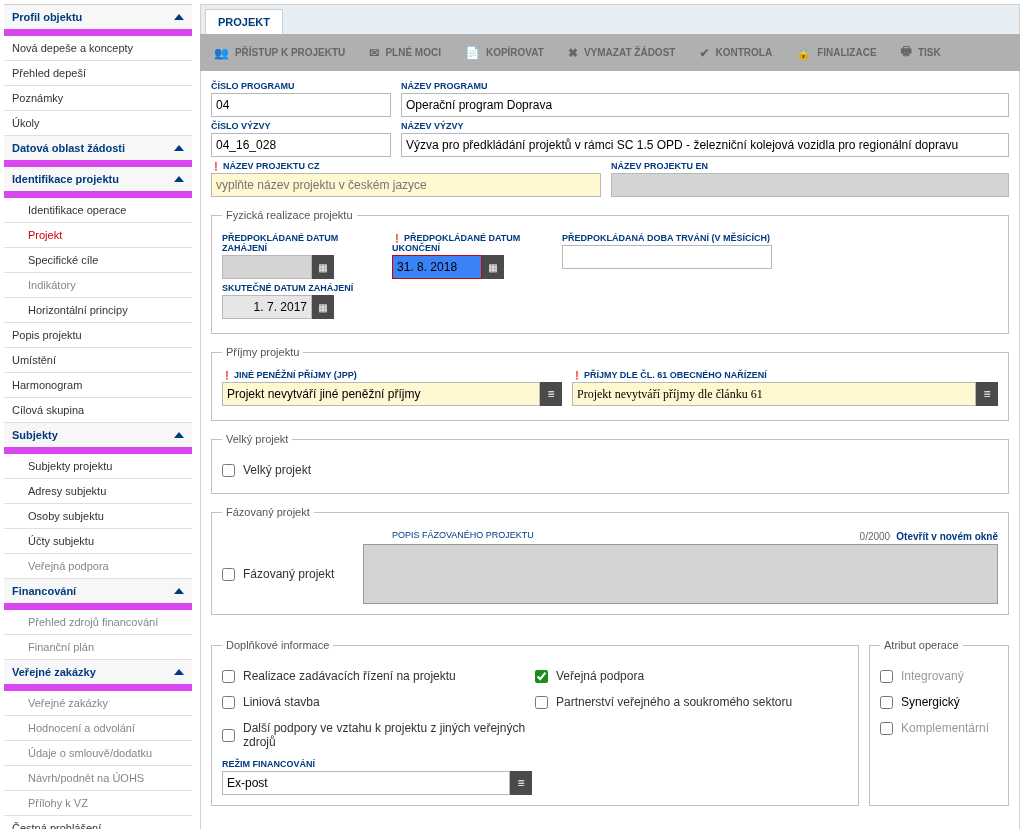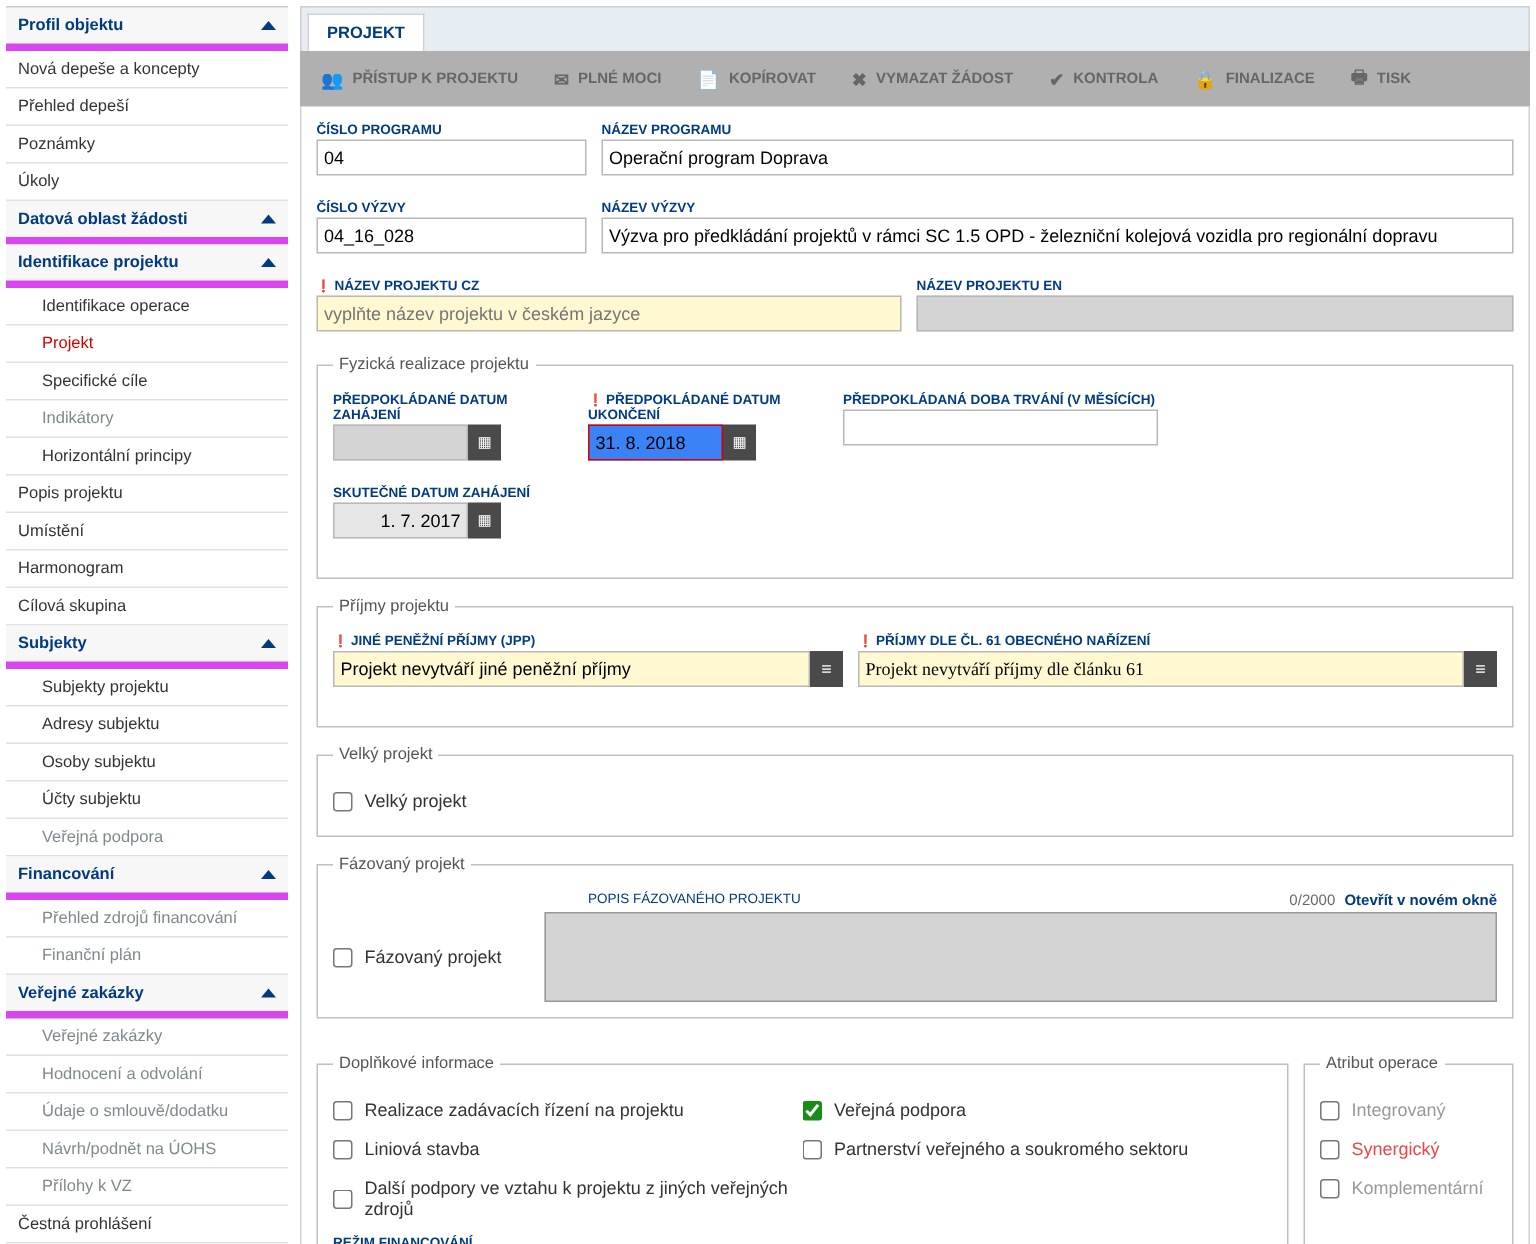--- a/index.html
+++ b/index.html
@@ -1,33 +1,33 @@
 <!DOCTYPE html>
 <html><head>
   <meta charset="utf-8">
   <style>
     * { box-sizing: border-box; }
     body { margin: 0; font-family: Arial, sans-serif; font-size: 11px; background: #fff; color: #333; }
     .layout { display: flex; width: 1024px; }
     .sidebar { width: 200px; padding: 4px 8px 4px 4px; background: #fff; }
-    .sb-group-hdr { display:flex; justify-content:space-between; align-items:center; padding:6px 8px; font-weight:bold; color:#003a80; border-bottom:5px solid #d946ef; background:#f7f7f7; cursor:pointer; }
+    .sb-group-hdr { display:flex; justify-content:space-between; align-items:center; padding:6px 8px; font-weight:bold; color:#003a80; border-bottom:7px solid #d946ef; background:#f7f7f7; cursor:pointer; }
     .sb-group-hdr:first-child { border-top:1px solid #ccc; }
     .sb-item { padding:6px 8px; border-bottom:1px solid #e0e0e0; color:#333; cursor:pointer; }
     .sb-sub { padding-left:24px; }
     .sb-item.active { color:#d40000; }
     .sb-item.disabled { color:#7f898d; }
     .chev { width:0;height:0;border-left:5px solid transparent;border-right:5px solid transparent;border-bottom:6px solid #003a80; display:inline-block; }
     .main { flex:1; padding:4px 4px 4px 0; width: 820px; }
     .tabbar { background: #e6edf3; padding:4px 4px 0 4px; border:1px solid #d0d0d0; border-bottom:none; }
     .tab { display:inline-block; background:#fff; padding:6px 12px; color:#003a80; font-weight:bold; border:1px solid #d0d0d0; border-bottom:none; }
     .toolbar { display:flex; gap:4px; padding:4px; background:#b0b0b0; }
     .tbtn { display:flex; align-items:center; gap:6px; padding:4px 10px; color:#666; font-weight:bold; font-size:10px; cursor:pointer; }
     .tbtn .icon { font-size:12px; color:#666; }
     .form-area { padding:10px; border:1px solid #d0d0d0; border-top:none; }
-    .row { display:flex; gap:10px; margin-bottom:16px; }
+    .row { display:flex; gap:10px; margin-bottom:4px; }
     .fld { display:flex; flex-direction:column; }
     .lbl { font-size:9px; color:#003a80; font-weight:bold; text-transform:uppercase; margin-bottom:2px; }
     .lbl.req::before { content:"❗"; color:#003a80; margin-right:2px; font-size:8px; }
     .inp { border:1px solid #b8b8b8; padding:4px; font-size:12px; height:24px; background:#fff; width:100%; }
     .inp.yellow { background:#fff8d0; }
     .inp.yellow-red { background:#3b82f6; border-color:#d40000 !important; }
     .inp.grey { background:#e6e6e6;text-align:right; }
     .inp.greyfield { background:#d4d4d4; }
     .cal-btn { width:22px; height:24px; background:#4a4a4a; color:#fff; display:inline-flex; align-items:center; justify-content:center; cursor:pointer; font-size:10px; }
     .list-btn { width:22px; height:24px; background:#4a4a4a; color:#fff; display:inline-flex; align-items:center; justify-content:center; cursor:pointer; font-size:12px; }
@@ -287,21 +287,21 @@
             </div>
         </fieldset>
         <fieldset style="width:140px">
           <legend>Atribut operace</legend>
           <div class="chk-row">
               <input type="checkbox" style="">
               <span class="chk-label" style="color:#999">Integrovaný</span>
             </div>
           <div class="chk-row">
               <input type="checkbox" style="">
-              <span class="chk-label" style="color:#ef4444">Synergický</span>
+              <span class="chk-label" style="color:#000000">Synergický</span>
             </div>
           <div class="chk-row">
               <input type="checkbox" style="">
               <span class="chk-label" style="color:#999">Komplementární</span>
             </div>
         </fieldset>
       </div>
 
       <div class="footer-btns">
         

